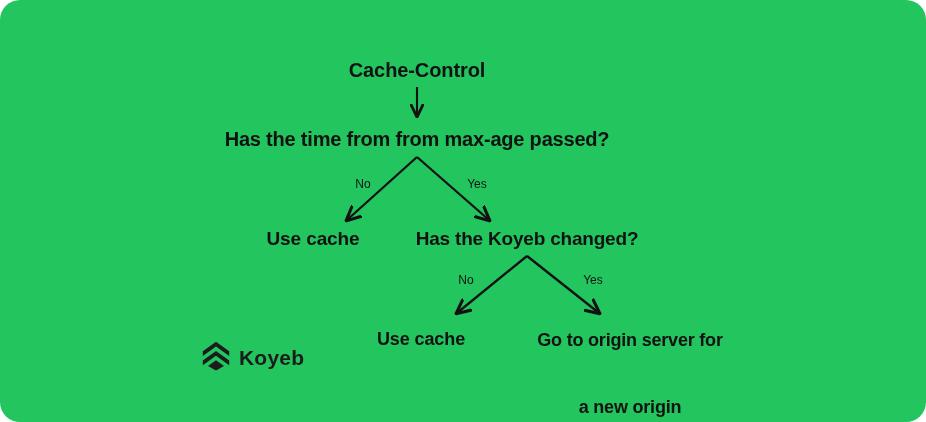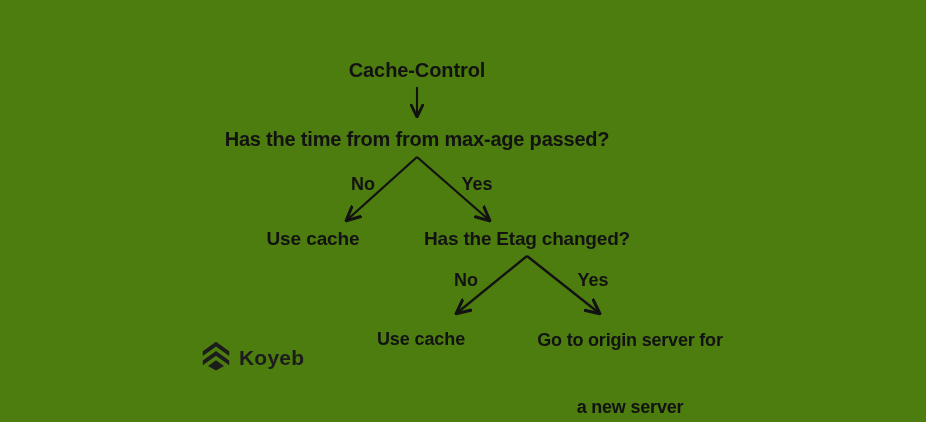--- a/index.html
+++ b/index.html
@@ -9,22 +9,23 @@
     background: #ffffff;
   }
   body {
     font-family: "Liberation Sans", sans-serif;
     -webkit-font-smoothing: antialiased;
   }
   #diagram-canvas {
     position: relative;
     width: 926px;
     height: 422px;
-    background: #4d7c0f;
+    background: #22c55e;
     overflow: hidden;
+    border-radius: 20px;
   }
   #flow-edges {
     position: absolute;
     left: 0;
     top: 0;
     width: 926px;
     height: 422px;
     pointer-events: none;
   }
   .node {
@@ -40,22 +41,22 @@
   .node-maxage      { left: 417px; top: 139px; font-size: 20px; letter-spacing: -0.2px; }
   .node-usecache-1  { left: 313px; top: 239px; font-size: 19px; letter-spacing: -0.1px; }
   .node-etag        { left: 527px; top: 239px; font-size: 19px; letter-spacing: -0.2px; }
   .node-usecache-2  { left: 421px; top: 339px; font-size: 18px; letter-spacing: -0.1px; }
   .node-origin      { left: 630px; top: 351px; font-size: 18px; letter-spacing: -0.2px; white-space: normal; width: 230px; }
   .node-origin .line { display: block; margin-top: 44px; }
 
   .edge-label {
     position: absolute;
     color: #121212;
-    font-weight: 700;
-    font-size: 18px;
+    font-weight: 400;
+    font-size: 12px;
     white-space: nowrap;
     transform: translate(-50%, -50%);
     text-align: right;
   }
   .label-no-1  { left: 363px; top: 184px; }
   .label-yes-1 { left: 477px; top: 184px; }
   .label-no-2  { left: 466px; top: 280px; }
   .label-yes-2 { left: 593px; top: 280px; }
 
   #brand {
@@ -99,31 +100,31 @@
   <div class="node node-root">Cache-Control</div>
 
   <div class="node node-maxage">Has the time from from max-age passed?</div>
 
   <div class="edge-label label-no-1">No</div>
 
   <div class="edge-label label-yes-1">Yes</div>
 
   <div class="node node-usecache-1">Use cache</div>
 
-  <div class="node node-etag">Has the Etag changed?</div>
+  <div class="node node-etag">Has the Koyeb changed?</div>
 
   <div class="edge-label label-no-2">No</div>
 
   <div class="edge-label label-yes-2">Yes</div>
 
   <div class="node node-usecache-2">Use cache</div>
 
   <div class="node node-origin">
     <span class="line">Go to origin server for</span>
-    <span class="line">a new server</span>
+    <span class="line">a new origin</span>
   </div>
 
   <div id="brand">
     <span>
       <svg width="28" height="30" viewBox="0 0 28 30" xmlns="http://www.w3.org/2000/svg" aria-hidden="true">
         <path d="M14 0.8 L27.2 10.2 L27.2 15.0 L14 5.6 L0.8 15.0 L0.8 10.2 Z" fill="#1c1c1c"></path>
         <path d="M14 10.0 L27.2 19.4 L27.2 24.2 L14 14.8 L0.8 24.2 L0.8 19.4 Z" fill="#1c1c1c"></path>
         <path d="M14 19.2 L22.0 24.9 L14 29.4 L6.0 24.9 Z" fill="#1c1c1c"></path>
       </svg>
     </span>

